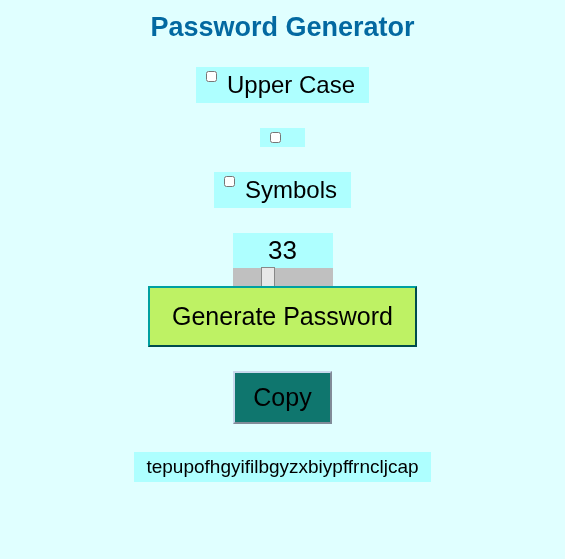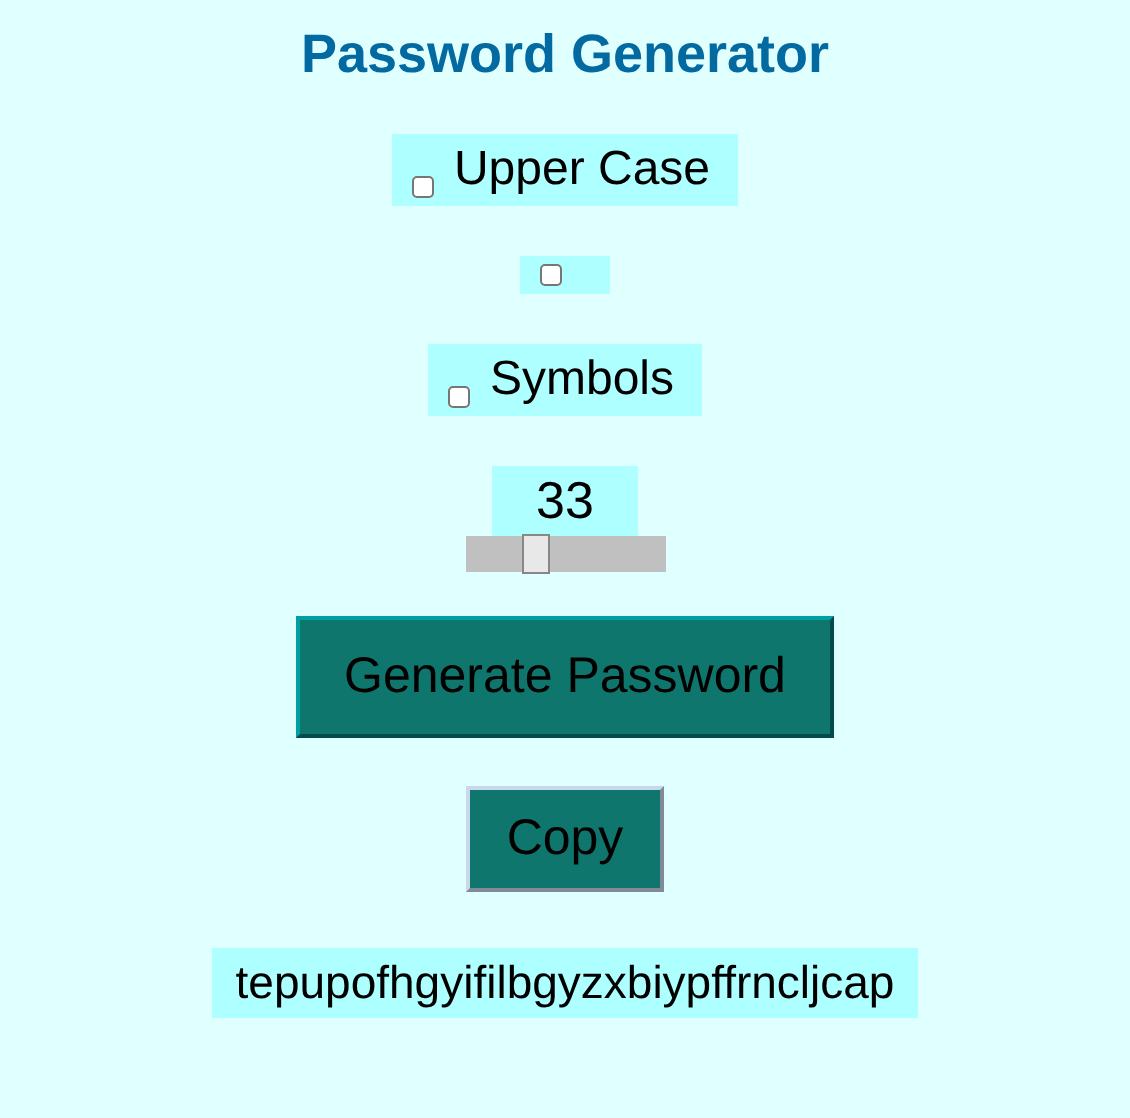--- a/index.html
+++ b/index.html
@@ -18,37 +18,35 @@
       padding-top: 12px;
     }
     .title {
       font-size: 27px;
       color: #0369a1;
       margin-bottom: 24px;
     }
     .option-row {
       background-color: #aeffff;
       display: inline-flex;
-      align-items: flex-end;
+      align-items: flex-start;
       padding: 4px 14px 4px 10px;
       margin-bottom: 25px;
       font-size: 24px;
     }
     .option-row input[type="checkbox"] {
       width: 11px;
       height: 11px;
       margin-right: 10px;
       cursor: pointer;
       vertical-align: middle;
     }
     .length-container {
       display: flex;
       flex-direction: column;
-      align-items: center;
-      margin-bottom: 22px;
     }
     .length-value {
       background-color: #aeffff;
       font-size: 26px;
       padding: 2px 22px;
       text-align: center;
     }
     .length-slider {
       width: 100px;
       margin-top: 0;
@@ -69,42 +67,42 @@
       cursor: pointer;
     }
     .length-slider::-moz-range-thumb {
       width: 14px;
       height: 20px;
       background: #e8e8e8;
       border: 1px solid #888;
       cursor: pointer;
     }
     .generate-btn {
-      background-color: #0f766e;
+      background-color: #bef264;
       color: #000;
       font-size: 25px;
       padding: 14px 22px;
       border: 2px outset #00a0a0;
       cursor: pointer;
       margin-bottom: 24px;
       font-family: Arial, sans-serif;
     }
     .copy-btn {
       background-color: #0f766e;
       color: #000;
       font-size: 25px;
       padding: 10px 18px;
       border: 2px outset #c8d8ec;
       cursor: pointer;
       margin-bottom: 28px;
       font-family: Arial, sans-serif;
     }
     .output {
       background-color: #aeffff;
-      font-size: 23px;
+      font-size: 19px;
       padding: 4px 12px;
       text-align: center;
     }
   </style>
 </head>
 <body>
 
 <h1 class="title">Password Generator</h1>
 
 <label class="option-row">

